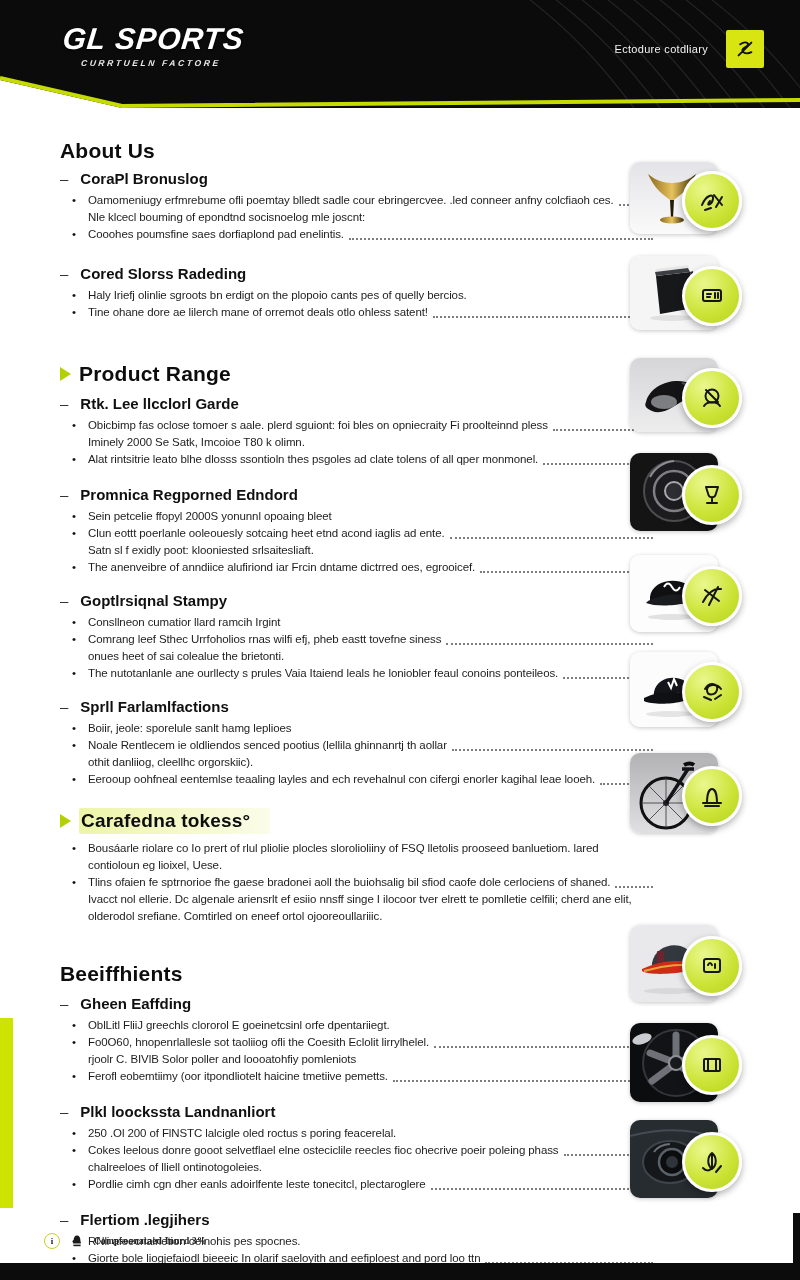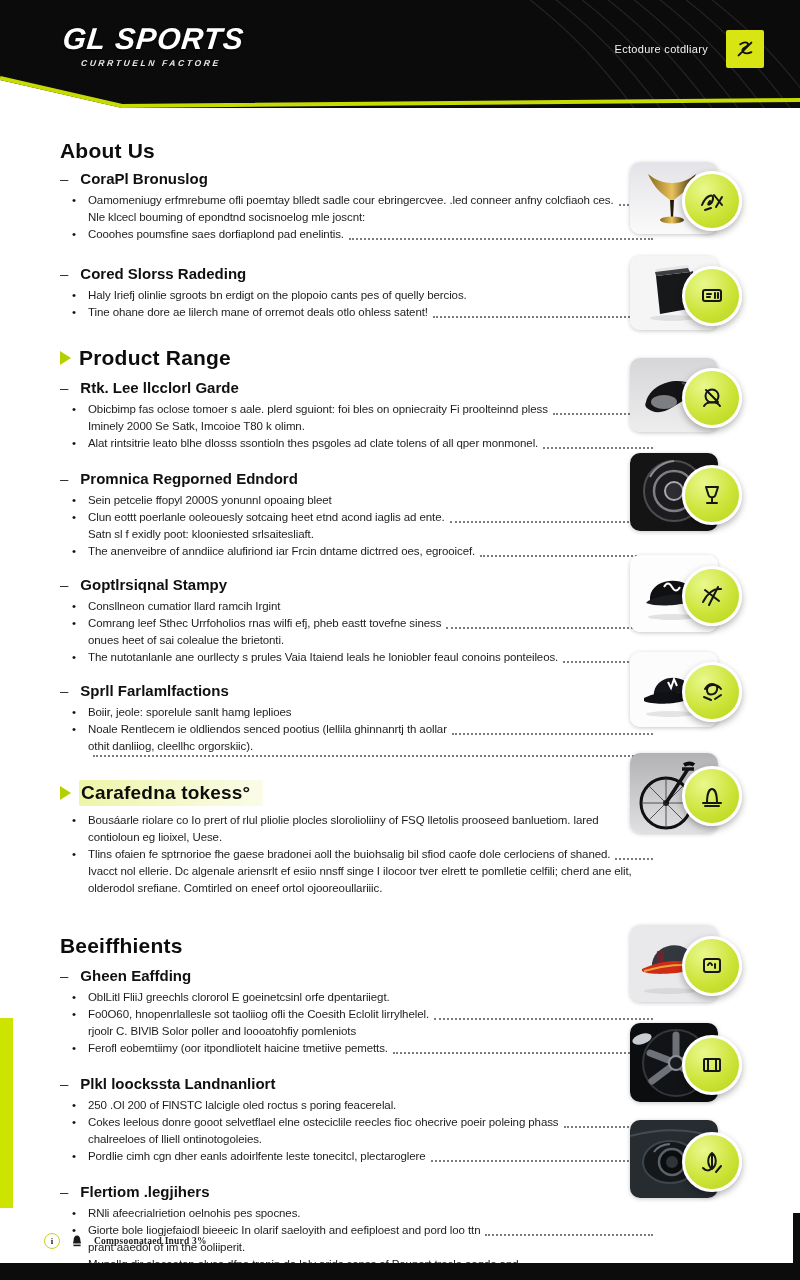--- a/index.html
+++ b/index.html
@@ -20,21 +20,21 @@
   .icon-box{width:38px;height:38px;background:#d9e512;border-radius:2px;
             display:flex;align-items:center;justify-content:center;}
 
   
   main{position:absolute;top:130px;left:0;width:640px;padding-left:60px;box-sizing:border-box;}
   .h-main{font-size:21px;font-weight:800;color:#0d0d0d;margin:0;line-height:26px;
           display:flex;align-items:center;letter-spacing:.2px;}
   .h-small{font-size:19px;line-height:24px;}
   .arrow{display:inline-block;width:0;height:0;border-left:11px solid #b5d000;
          border-top:7px solid transparent;border-bottom:7px solid transparent;margin-right:8px;}
-  .hl{background:linear-gradient(90deg,#edf5a8,#fbfce9);padding:1px 13px 1px 2px;border-radius:2px;}
+  .hl{background:linear-gradient(90deg,#edf5a8,#fbfce9);padding:1px 20px 1px 2px;border-radius:2px;}
   .sub-title{font-size:15px;font-weight:800;color:#101010;display:flex;gap:12px;line-height:18px;}
   .dash{font-weight:400;color:#333;}
   .bullets{list-style:none;margin:4px 0 0;padding:0;}
   .bullets li{position:relative;padding-left:28px;font-size:11.5px;line-height:17px;
               color:#1d1d1d;letter-spacing:-.1px;width:565px;overflow:hidden;}
   .bullets li::before{content:"•";position:absolute;left:12px;top:0;color:#111;}
   .bl{display:flex;align-items:flex-end;}
   .btxt{white-space:nowrap;}
   .dots{flex:1 1 auto;min-width:8px;border-bottom:2px dotted #7c7c7c;margin:0 0 3px 5px;}
   .cont{white-space:nowrap;}
@@ -136,21 +136,21 @@
           <li>
               <div class="bl">
                 <span class="btxt">Tine ohane dore ae lilerch mane of orremot deals otlo ohless satent!</span>
                 <span class="dots"></span>
               </div>
             </li>
         </ul>
       </div>
     </section>
 
-    <section class="sec" style="margin-top:24px">
+    <section class="sec" style="margin-top:40px">
       <h2 class="h-main">
           <span class="arrow"></span>
           <span>Product Range</span>
         </h2>
 
       <div class="sub" style="margin-top:8px">
         <div class="sub-title">
             <span class="dash">–</span>
             <span>Rtk. Lee llcclorl Garde</span>
           </div>
@@ -238,20 +238,21 @@
             </li>
           <li>
             <div class="bl">
                 <span class="btxt">Noale Rentlecem ie oldliendos senced pootius (lellila ghinnanrtj th aollar</span>
                 <span class="dots"></span>
               </div>
             <div class="cont">othit danliiog, cleellhc orgorskiic).</div>
           </li>
           <li>
               <div class="bl">
+                <span class="btxt">Eerooup oohfneal eentemlse teaaling layles and ech revehalnul con cifergi enorler kagihal leae looeh.</span>
                 <span class="dots"></span>
               </div>
             </li>
         </ul>
       </div>
     </section>
 
     <section class="sec" style="margin-top:20px">
       <h2 class="h-main h-small">
           <span class="arrow"></span>

